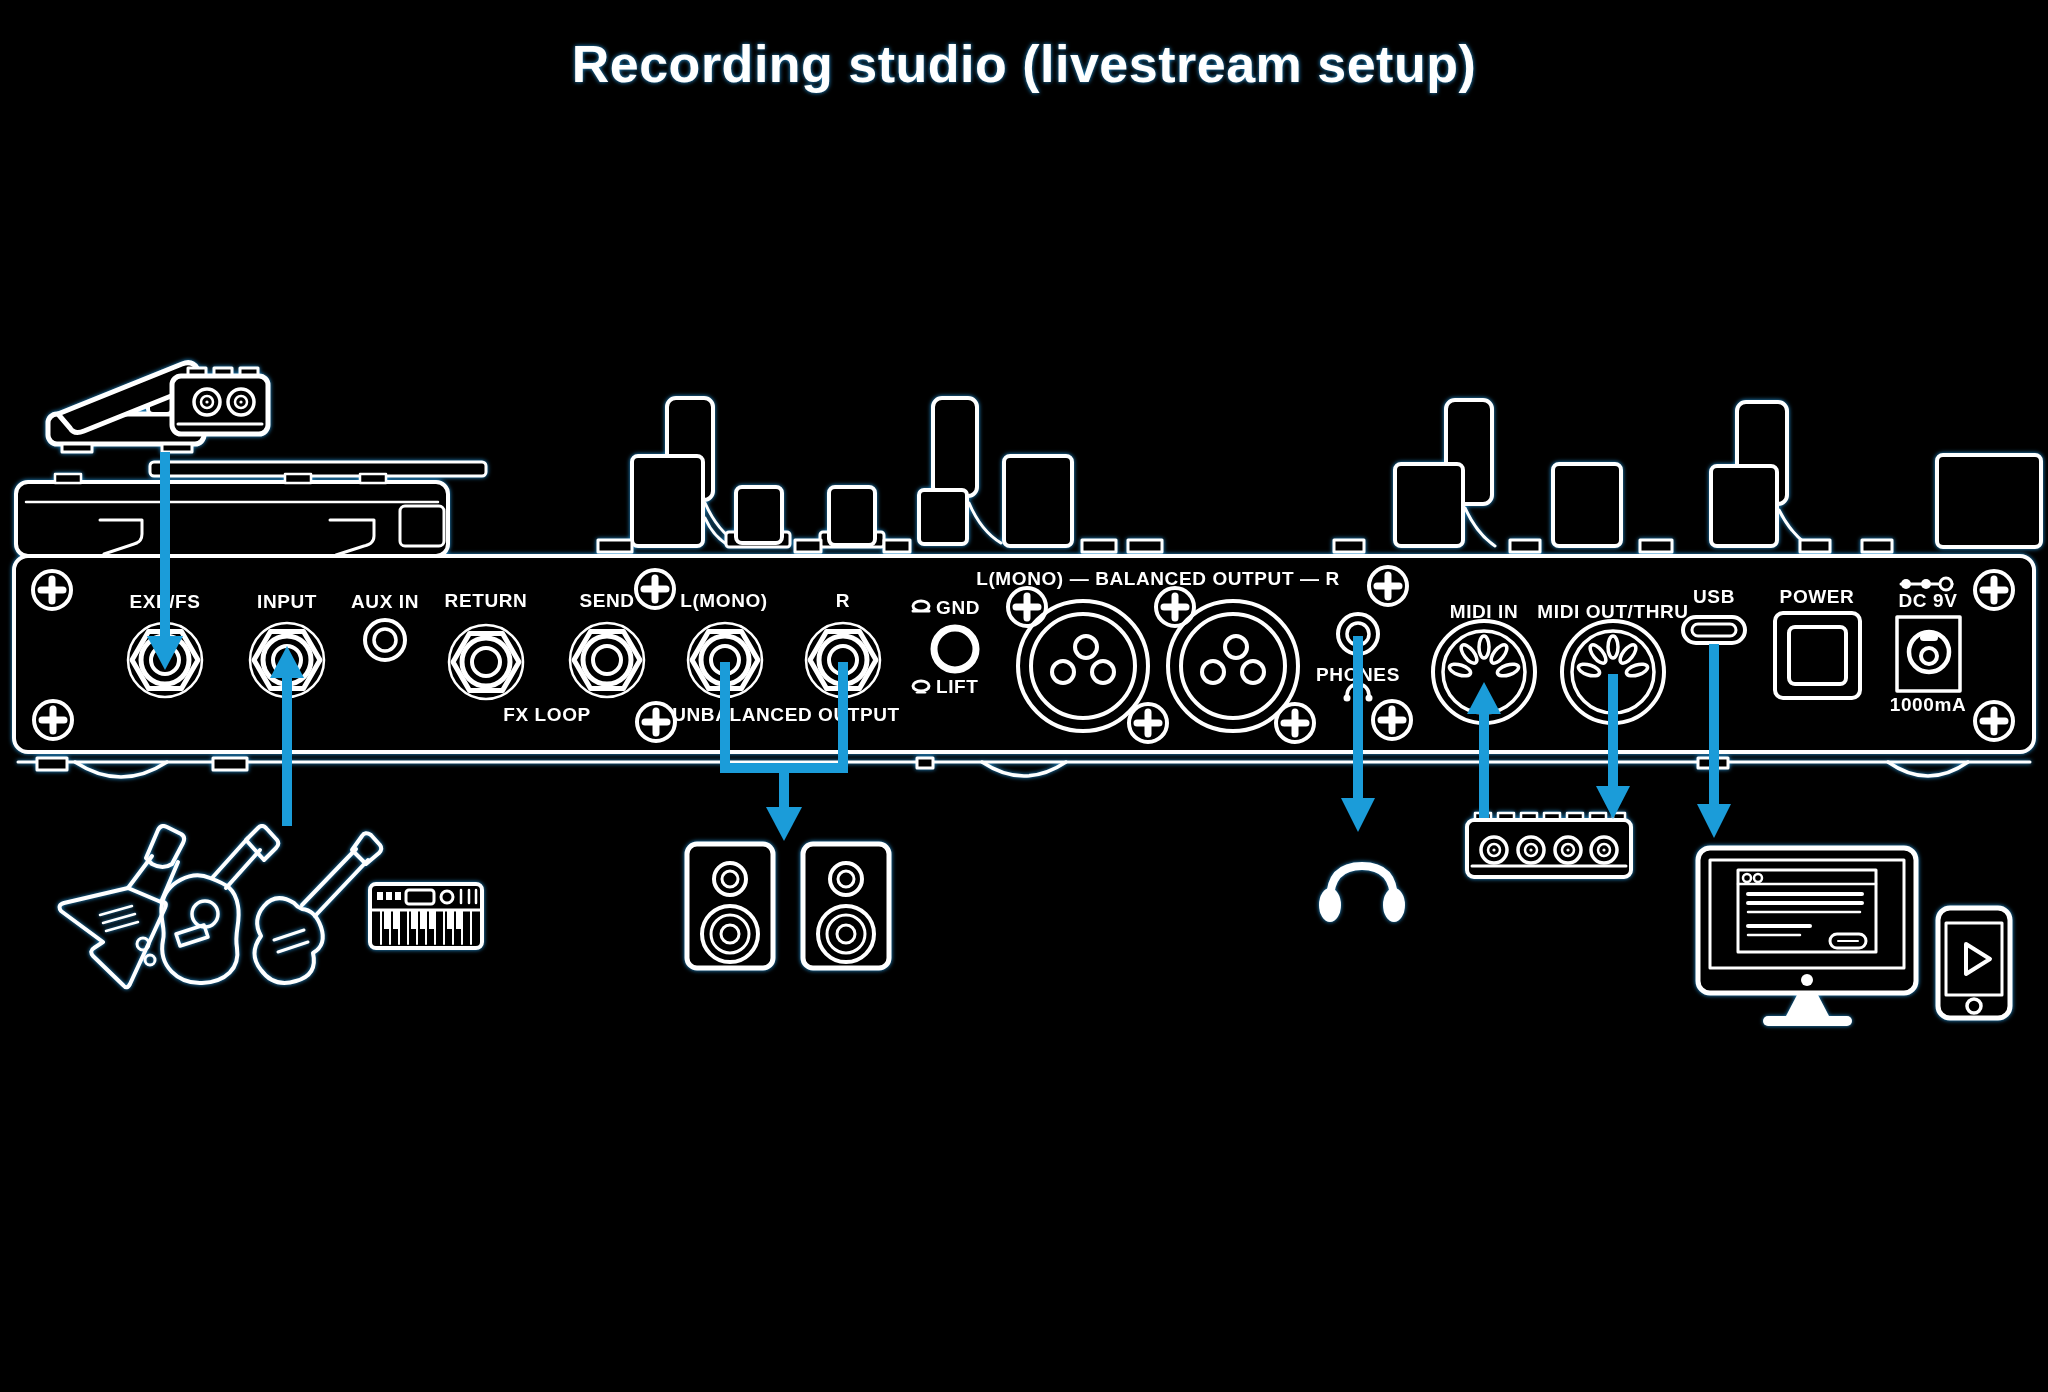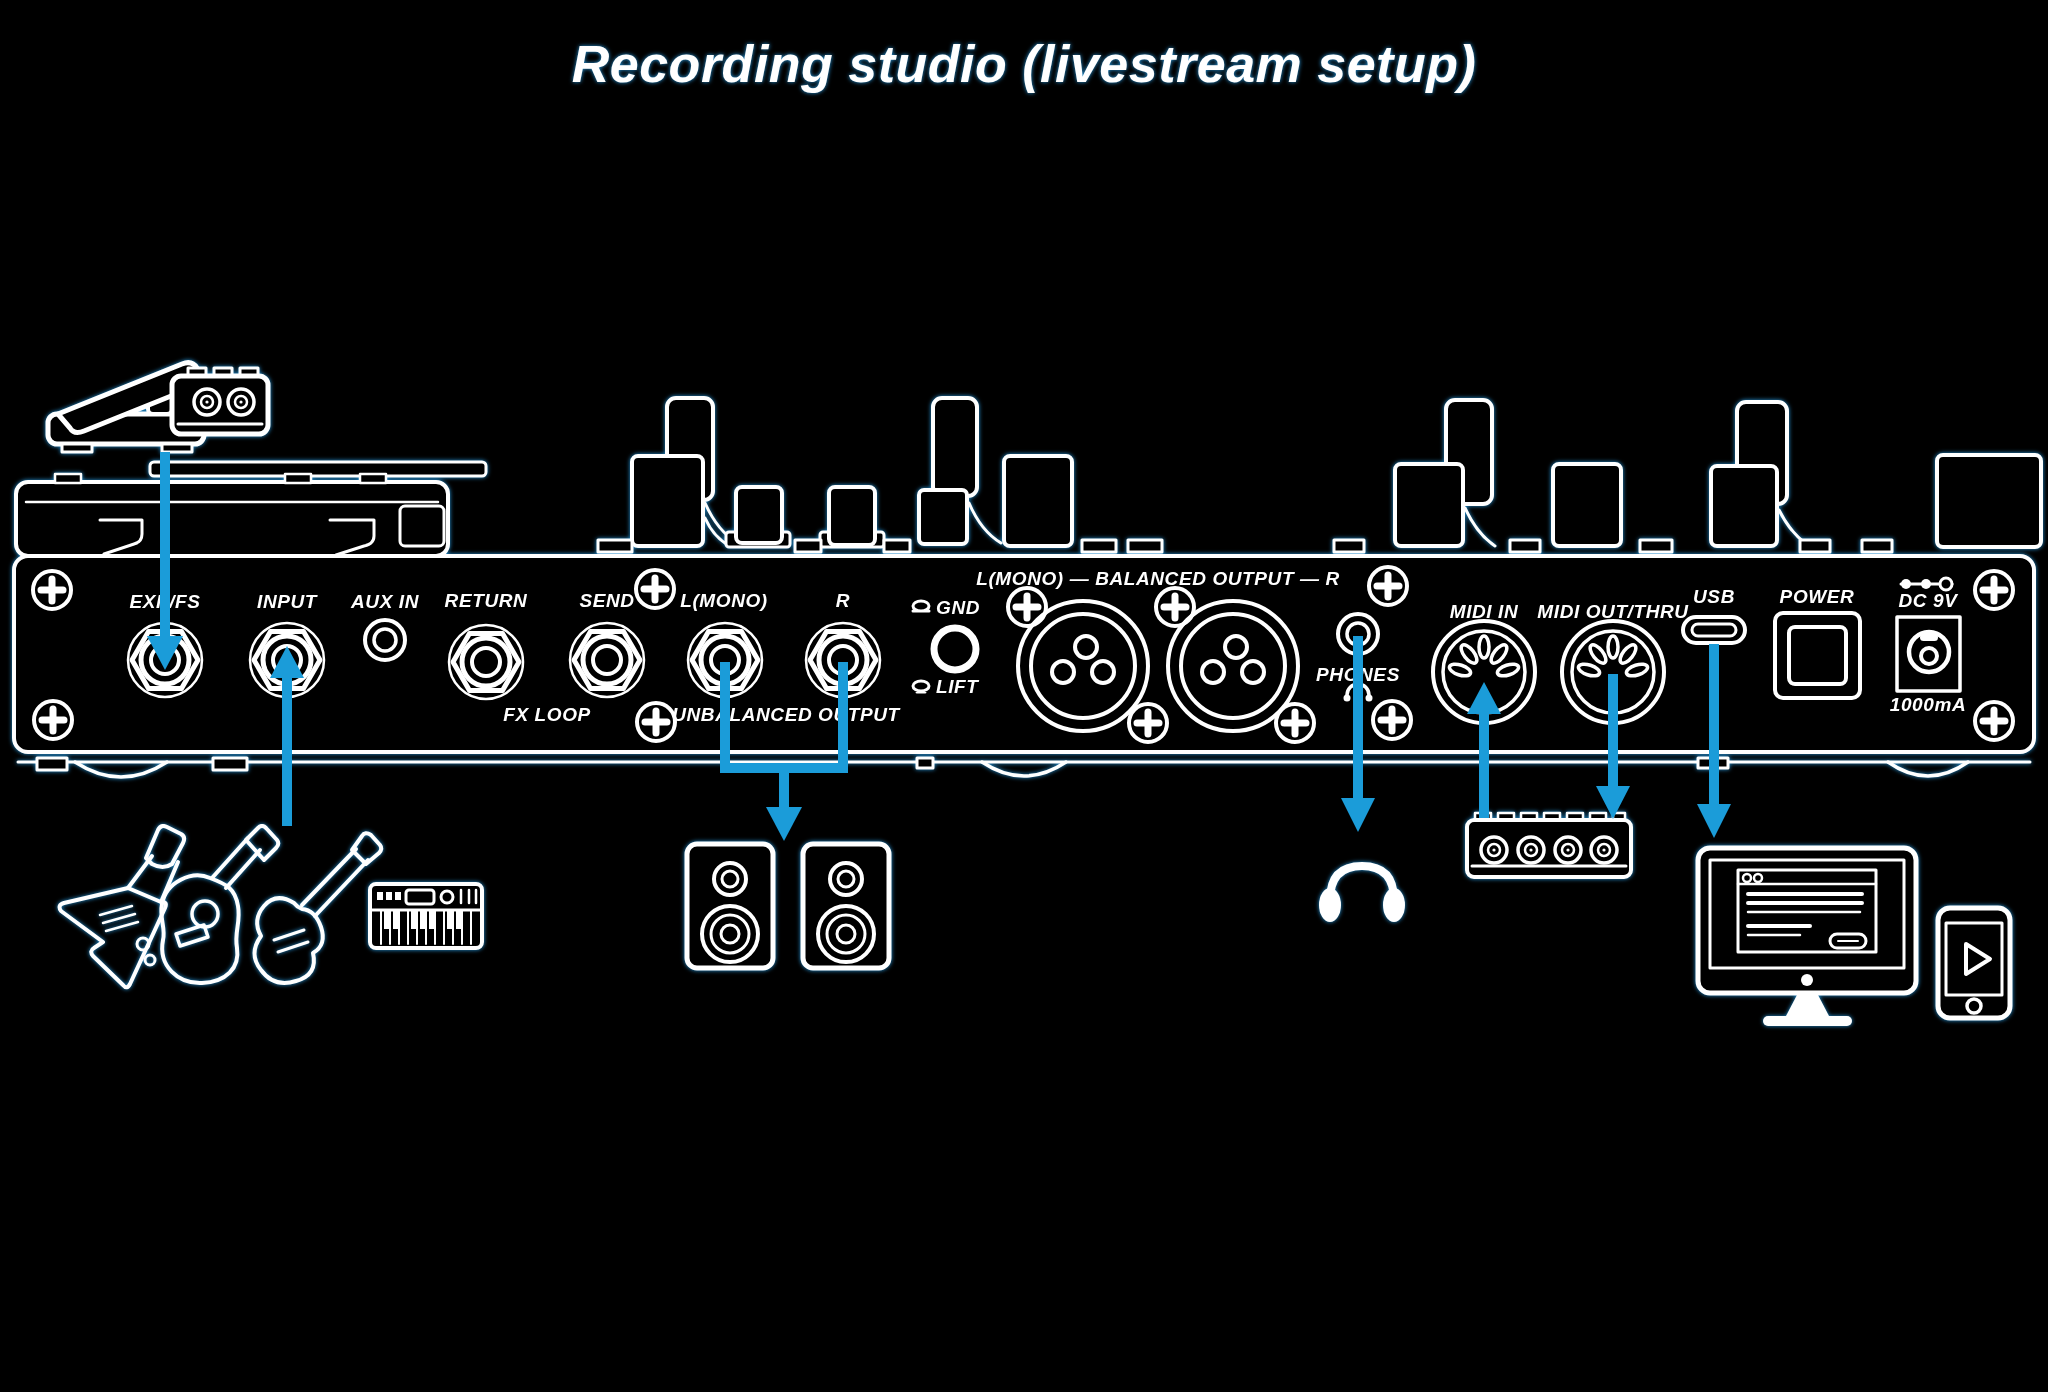--- a/index.html
+++ b/index.html
@@ -1,16 +1,16 @@
 <!DOCTYPE html>
 <html><head>
 <meta charset="utf-8">
 <style>
   html,body{margin:0;padding:0;background:#000;}
-  .stage{position:relative;width:2048px;height:1392px;background:#000;overflow:hidden;font-style:italic;}
+  .stage{position:relative;width:2048px;height:1392px;background:#000;overflow:hidden;}
   svg{position:absolute;left:0;top:0;}
   .ln{fill:none;stroke:#fff;stroke-linecap:round;stroke-linejoin:round;}
   .fb{fill:#000;stroke:#fff;stroke-linejoin:round;}
   .fw{fill:#fff;stroke:none;}
   .lbl{font-family:"Liberation Sans",sans-serif;font-weight:bold;font-size:19px;fill:#fff;letter-spacing:.6px;text-anchor:middle;}
   .lbl-s{text-anchor:start;}
   .title{font-family:"Liberation Sans",sans-serif;font-weight:bold;font-size:52px;fill:#fff;text-anchor:middle;letter-spacing:.5px;}
   .glow{filter:drop-shadow(0 0 2px rgba(40,158,230,.95));}
   .blue{fill:#1b9cd9;stroke:none;}
   .blueln{fill:none;stroke:#1b9cd9;stroke-width:10;}

